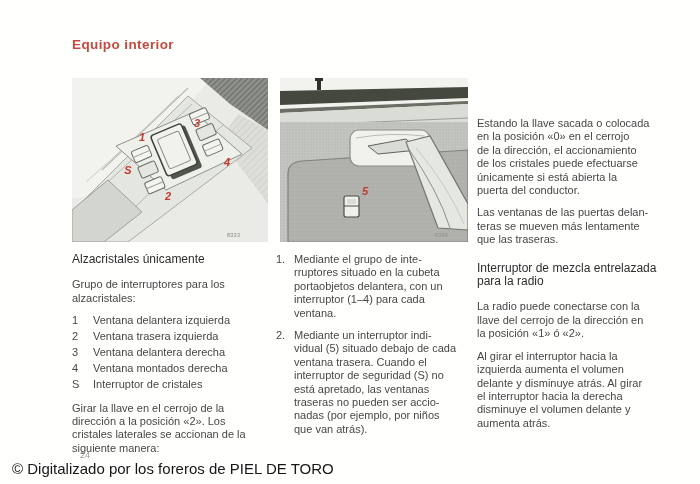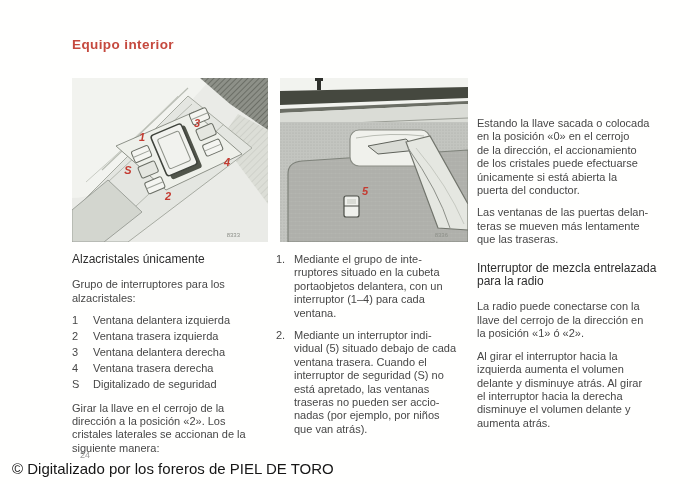--- a/index.html
+++ b/index.html
@@ -172,25 +172,25 @@
       <div class="wrow">
         <span class="wkey">2</span>
         <span>Ventana trasera izquierda</span>
       </div>
       <div class="wrow">
         <span class="wkey">3</span>
         <span>Ventana delantera derecha</span>
       </div>
       <div class="wrow">
         <span class="wkey">4</span>
-        <span>Ventana trasera derecha</span>
+        <span>Ventana montados derecha</span>
       </div>
       <div class="wrow">
         <span class="wkey">S</span>
-        <span>Digitalizado de seguridad</span>
+        <span>Interruptor de cristales</span>
       </div>
     </div>
     <p class="para">Girar la llave en el cerrojo de la
 dirección a la posición «2». Los
 cristales laterales se accionan de la
 siguiente manera:</p>
   </div>
 
   <div class="col col-middle">
     <div class="orow">

